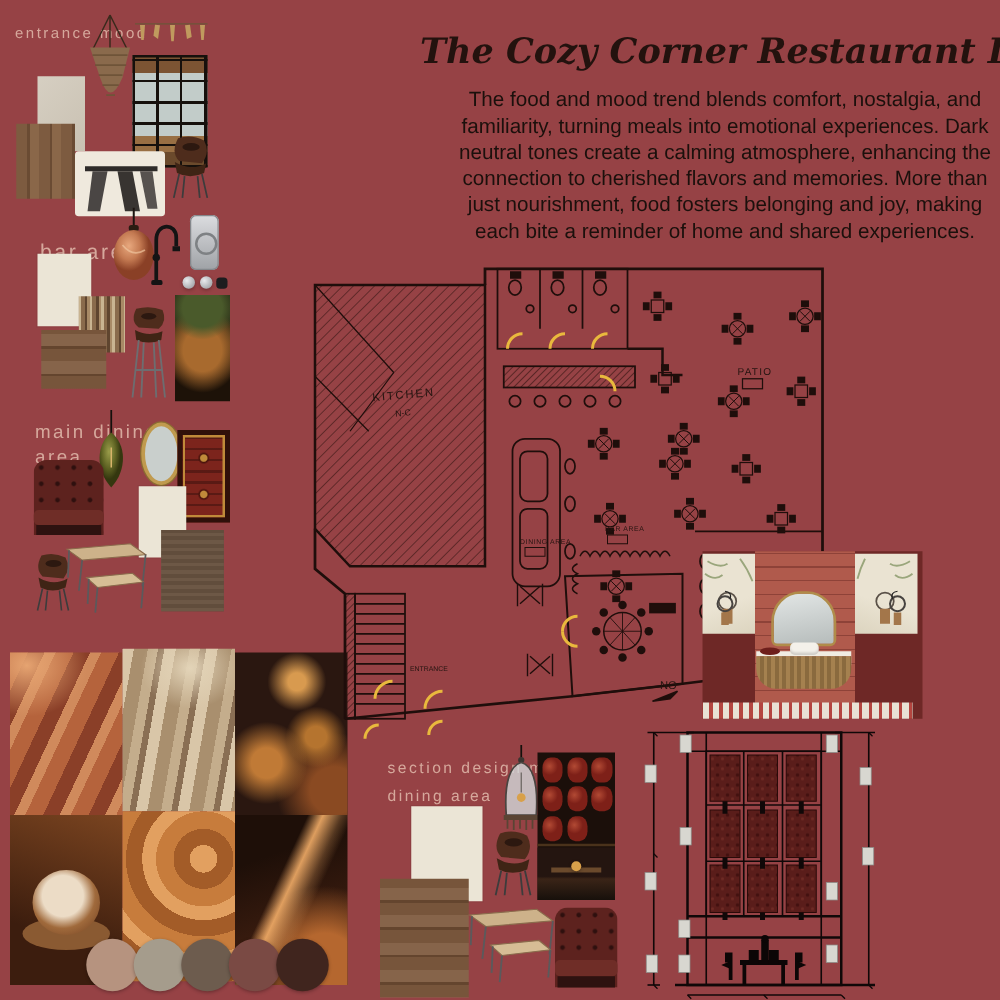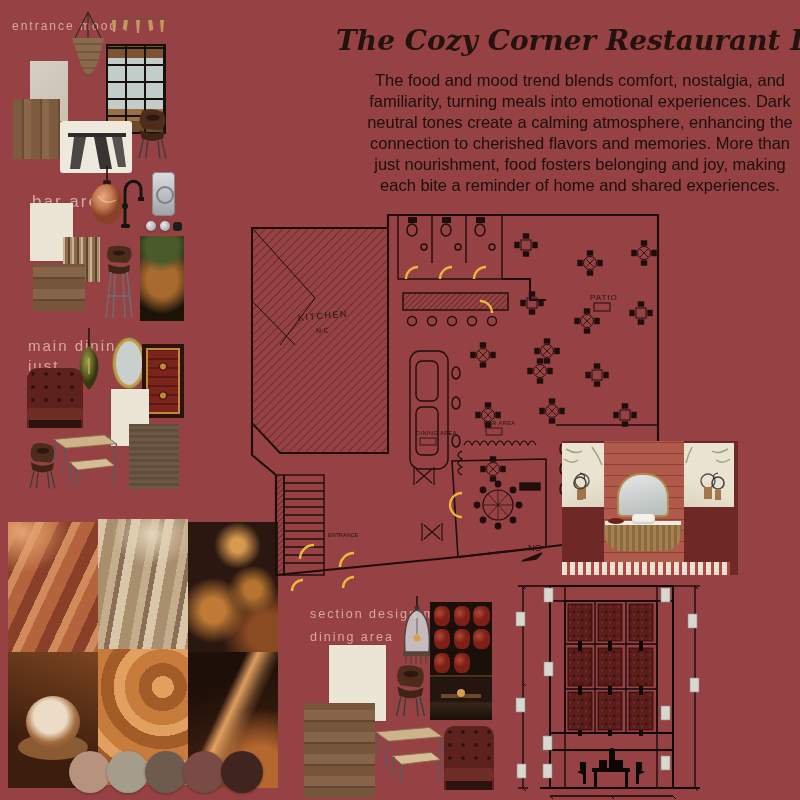--- a/index.html
+++ b/index.html
@@ -174,21 +174,21 @@
     <path d="M7,3 q-5,10 2,15 l16,1 q7,-6 3,-15 q-10,-4 -21,-1 Z" fill="#4e2c1c"></path>
     <ellipse cx="17" cy="9" rx="6" ry="2.6" fill="#2c1810"></ellipse>
     <path d="M6,20 q11,6 22,1 l-1,7 q-10,4 -20,0 Z" fill="#3f2415"></path>
     <path d="M9,28 L4,74 M25,28 L30,74 M13,30 L11,74 M21,30 L23,74 M6,52 H28" stroke="#6d6d70" stroke-width="1.5" fill="none"></path>
   </svg>
 
   <div class="abs ph-bar" style="left:140px;top:236px;width:44px;height:85px;"></div>
 
   <div class="abs arealabel" style="left:28px;top:336px;font-size:15px;">
     <div>main dining</div>
-    <div>just</div>
+    <div>area</div>
   </div>
 
   <svg class="abs" style="left:74px;top:328px;" width="30" height="66" viewBox="0 0 30 66">
     <defs>
         <radialGradient id="grn" cx="40%" cy="35%">
           <stop offset="0%" stop-color="#9a9d4a"></stop>
           <stop offset="60%" stop-color="#5f6323"></stop>
           <stop offset="100%" stop-color="#34370f"></stop>
         </radialGradient>
       </defs>

